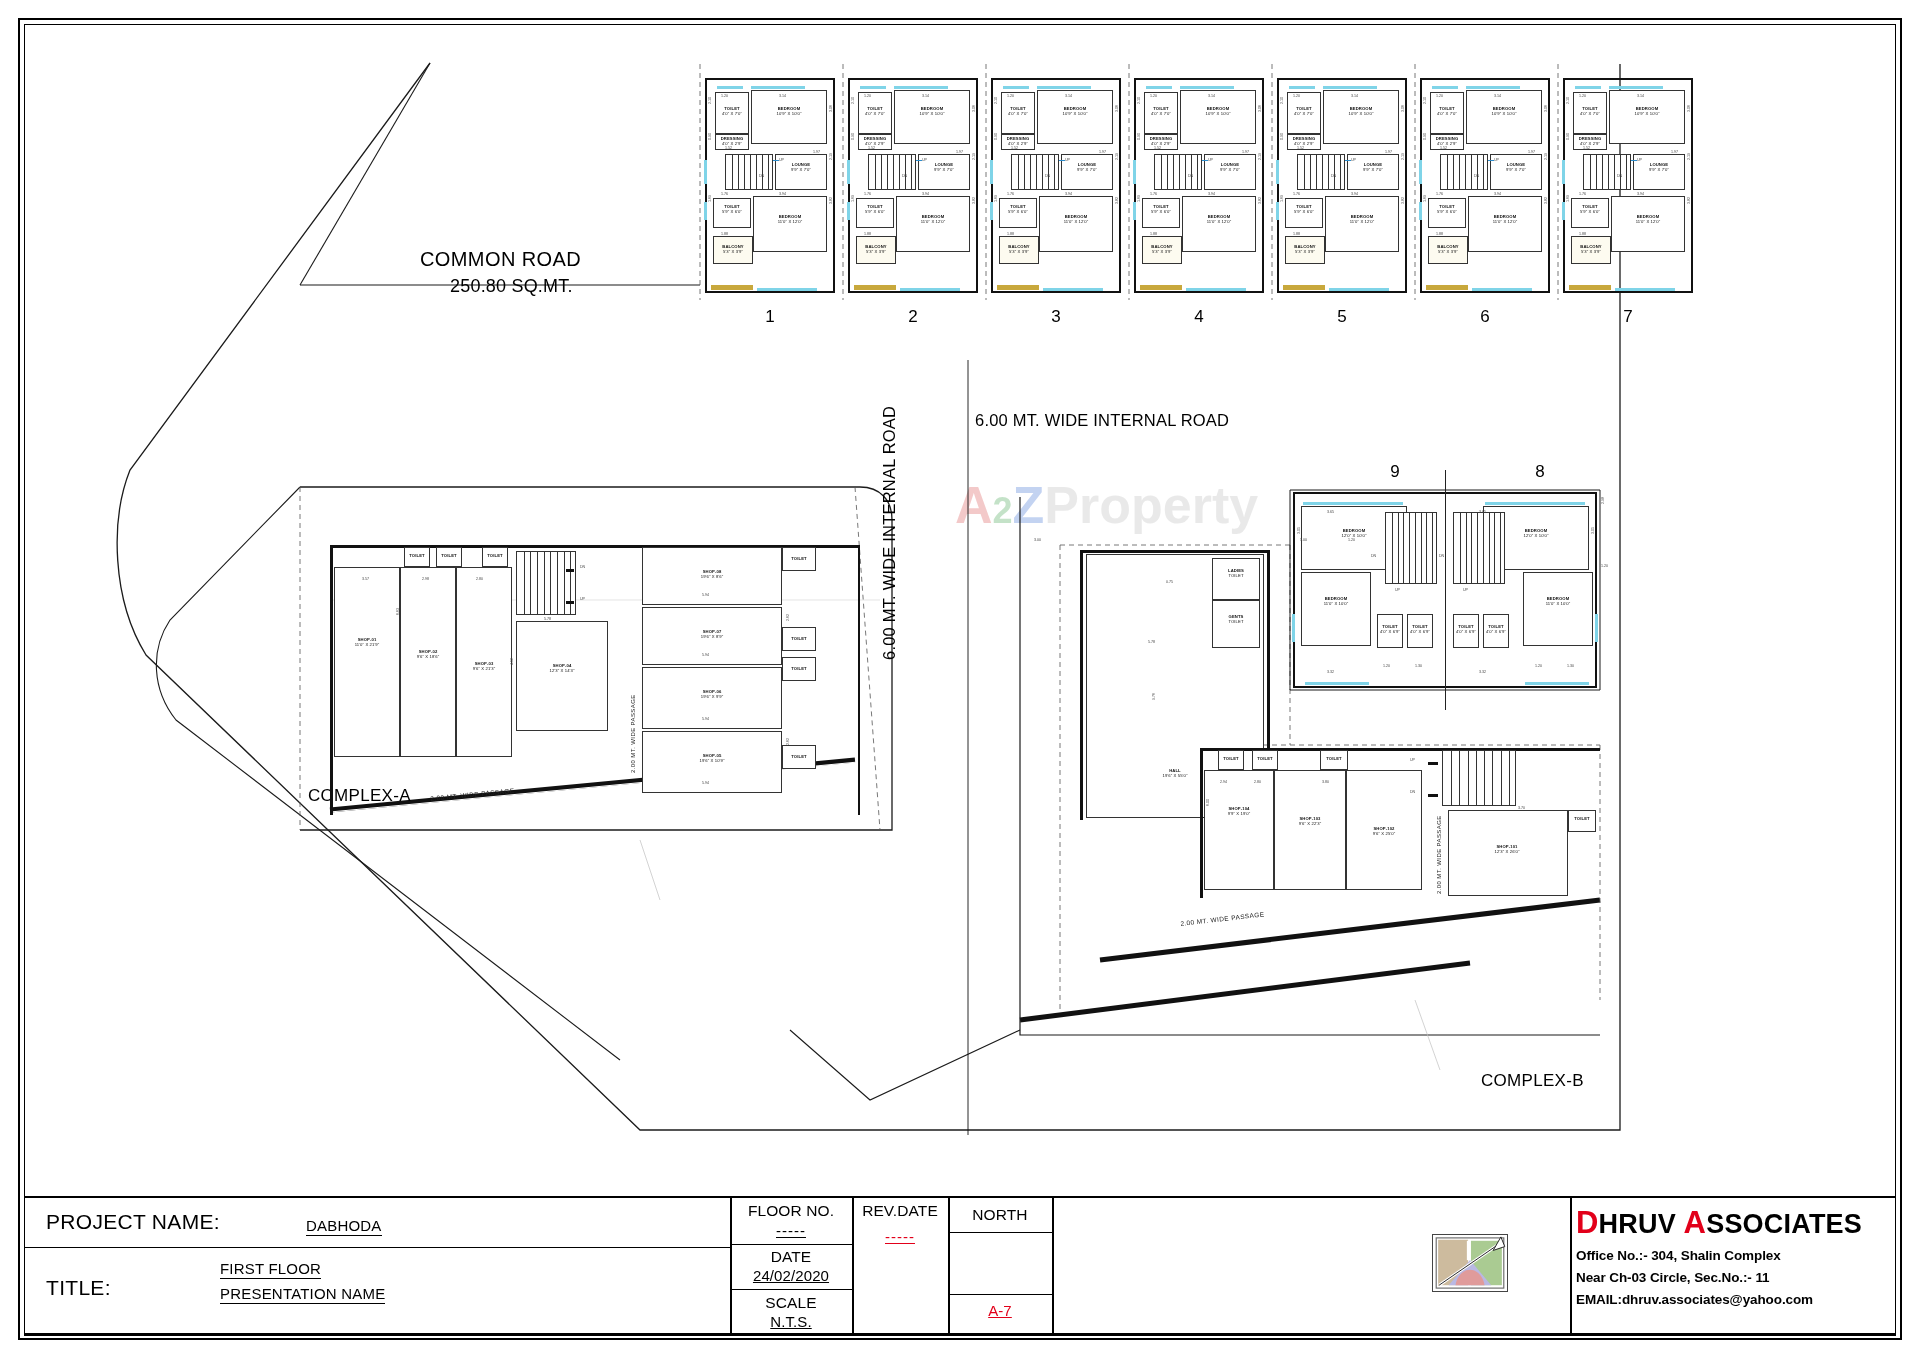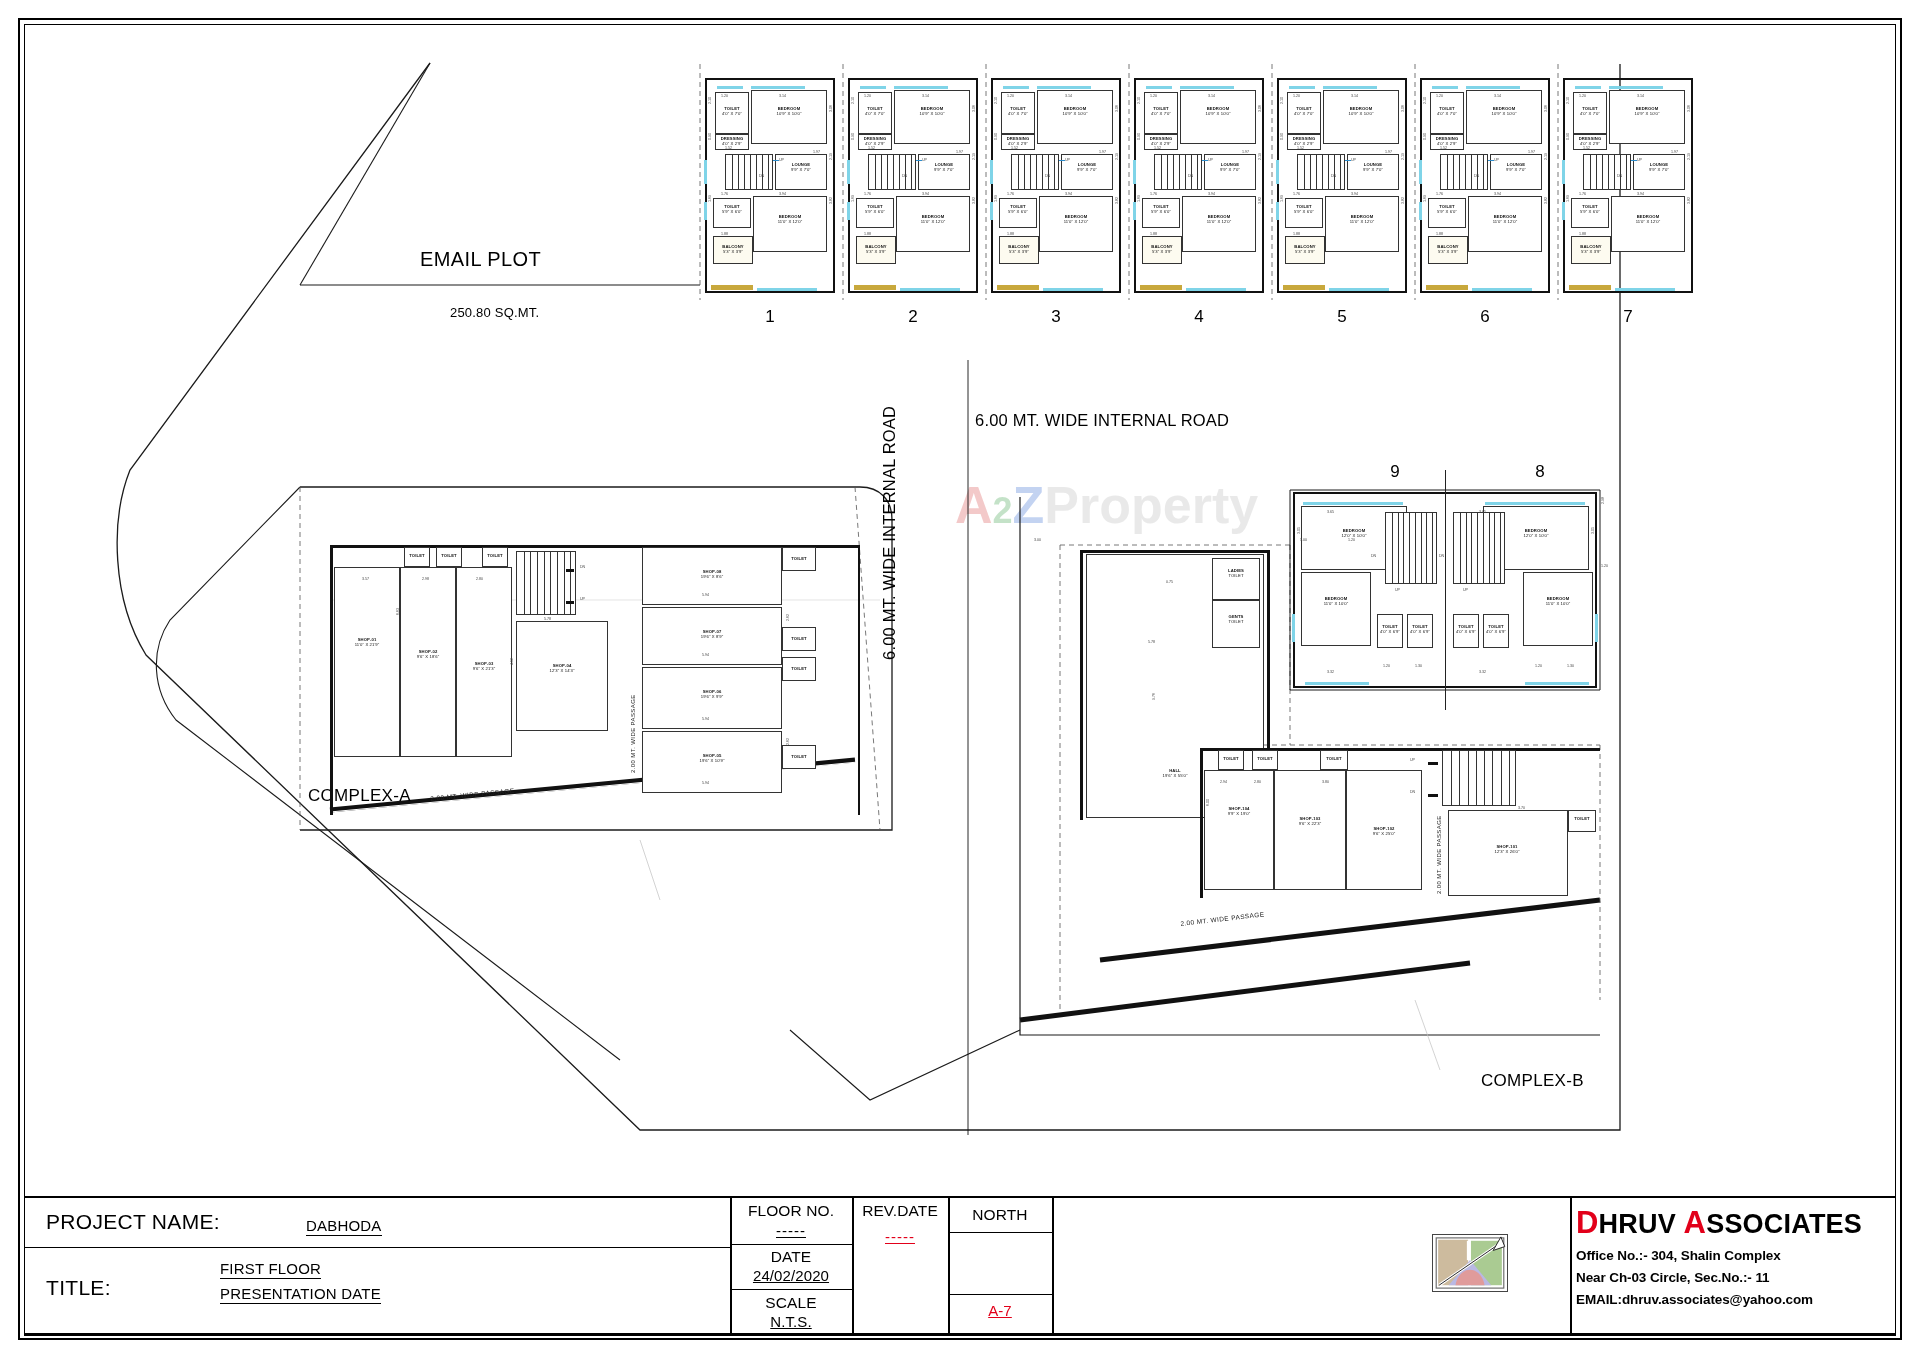--- a/index.html
+++ b/index.html
@@ -26,21 +26,21 @@
   .win{position:absolute;background:#7fd4e8;}
   .winY{position:absolute;background:#c8a83c;}
   .stair{position:absolute;border:1px solid #333;box-sizing:border-box;background:#fff;}
   .stair i{position:absolute;top:0;bottom:0;width:1px;background:#333;}
 
   
   svg.plan{position:absolute;left:0;top:0;width:1920px;height:1358px;overflow:visible;}
 
   
   .t-common{position:absolute;left:420px;top:248px;font-size:20px;letter-spacing:.4px;}
-  .t-commonarea{position:absolute;left:450px;top:305px;font-size:13px;letter-spacing:.2px;}
+  .t-commonarea{position:absolute;left:450px;top:276px;font-size:18px;letter-spacing:.2px;}
   .t-road-h{position:absolute;left:975px;top:411px;font-size:16.5px;letter-spacing:.2px;}
   .t-road-v{position:absolute;left:880px;top:660px;font-size:16.5px;letter-spacing:.2px;transform:rotate(-90deg);transform-origin:left top;}
   .t-cplxA{position:absolute;left:308px;top:786px;font-size:17px;letter-spacing:.3px;}
   .t-cplxB{position:absolute;left:1481px;top:1071px;font-size:17px;letter-spacing:.3px;}
   .unitno{position:absolute;font-size:17px;text-align:center;width:40px;}
   .passage{position:absolute;font-size:6.5px;letter-spacing:.4px;color:#222;white-space:nowrap;}
 
   
   .tb{position:absolute;left:24px;top:1196px;width:1872px;height:138px;border-top:2.5px solid #000;box-sizing:border-box;}
   .vline{position:absolute;width:2px;background:#000;}
@@ -118,21 +118,21 @@
     <path d="M 700 64 L 700 300" fill="none" stroke="#555" stroke-width="0.8" stroke-dasharray="5 4"></path>
     <path d="M 843 64 L 843 300" fill="none" stroke="#555" stroke-width="0.8" stroke-dasharray="5 4"></path>
     <path d="M 986 64 L 986 300" fill="none" stroke="#555" stroke-width="0.8" stroke-dasharray="5 4"></path>
     <path d="M 1129 64 L 1129 300" fill="none" stroke="#555" stroke-width="0.8" stroke-dasharray="5 4"></path>
     <path d="M 1272 64 L 1272 300" fill="none" stroke="#555" stroke-width="0.8" stroke-dasharray="5 4"></path>
     <path d="M 1415 64 L 1415 300" fill="none" stroke="#555" stroke-width="0.8" stroke-dasharray="5 4"></path>
     <path d="M 1558 64 L 1558 300" fill="none" stroke="#555" stroke-width="0.8" stroke-dasharray="5 4"></path>
     <path d="M 700 300 L 1600 300" fill="none" stroke="#555" stroke-width="0"></path>
   </svg>
 
-  <div class="t-common">EMAIL PLOT</div>
+  <div class="t-common">COMMON ROAD</div>
   <div class="t-commonarea">250.80 SQ.MT.</div>
 
   <div class="t-road-h">6.00 MT. WIDE INTERNAL ROAD</div>
   <div class="t-road-v">6.00 MT. WIDE INTERNAL ROAD</div>
 
   <div class="t-cplxA">COMPLEX-A</div>
   <div class="t-cplxB">COMPLEX-B</div>
 
   <div id="rowunits">
       <div class="abs" style="left:705px;top:78px;width:130px;height:215px;">
@@ -955,21 +955,21 @@
     <div class="hline-thin" style="left:706px;top:91px;width:122px;"></div>
 
     <div class="hline-thin" style="left:924px;top:34px;width:104px;"></div>
     <div class="hline-thin" style="left:924px;top:96px;width:104px;"></div>
 
     <div class="tb-label" style="left:22px;top:12px;">PROJECT NAME:</div>
     <div class="tb-val" style="left:282px;top:19px;">DABHODA</div>
 
     <div class="tb-label" style="left:22px;top:78px;">TITLE:</div>
     <div class="tb-val" style="left:196px;top:62px;">FIRST FLOOR</div>
-    <div class="tb-val" style="left:196px;top:87px;">PRESENTATION DATE</div>
+    <div class="tb-val" style="left:196px;top:87px;">PRESENTATION NAME</div>
 
     <div class="tb-hdr" style="left:706px;top:4px;width:122px;">FLOOR NO.</div>
     <div class="tb-sub dashline" style="left:706px;top:24px;width:122px;text-decoration:underline;">-----</div>
 
     <div class="tb-hdr" style="left:706px;top:50px;width:122px;">DATE</div>
     <div class="tb-sub" style="left:706px;top:69px;width:122px;text-decoration:underline;">24/02/2020</div>
 
     <div class="tb-hdr" style="left:706px;top:96px;width:122px;">SCALE</div>
     <div class="tb-sub" style="left:706px;top:115px;width:122px;text-decoration:underline;">N.T.S.</div>
 

